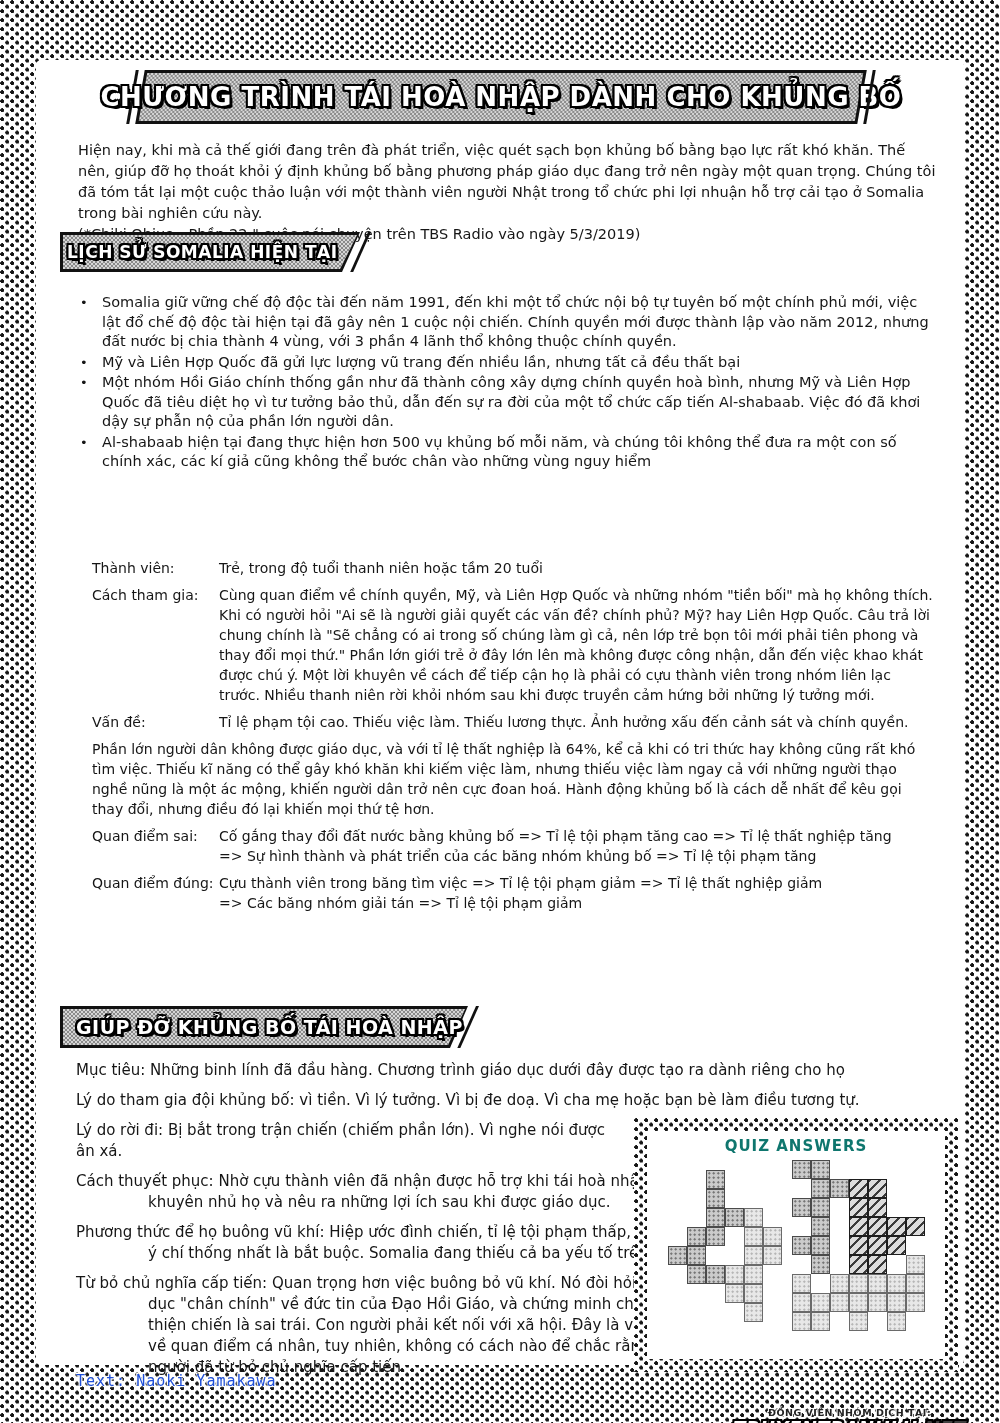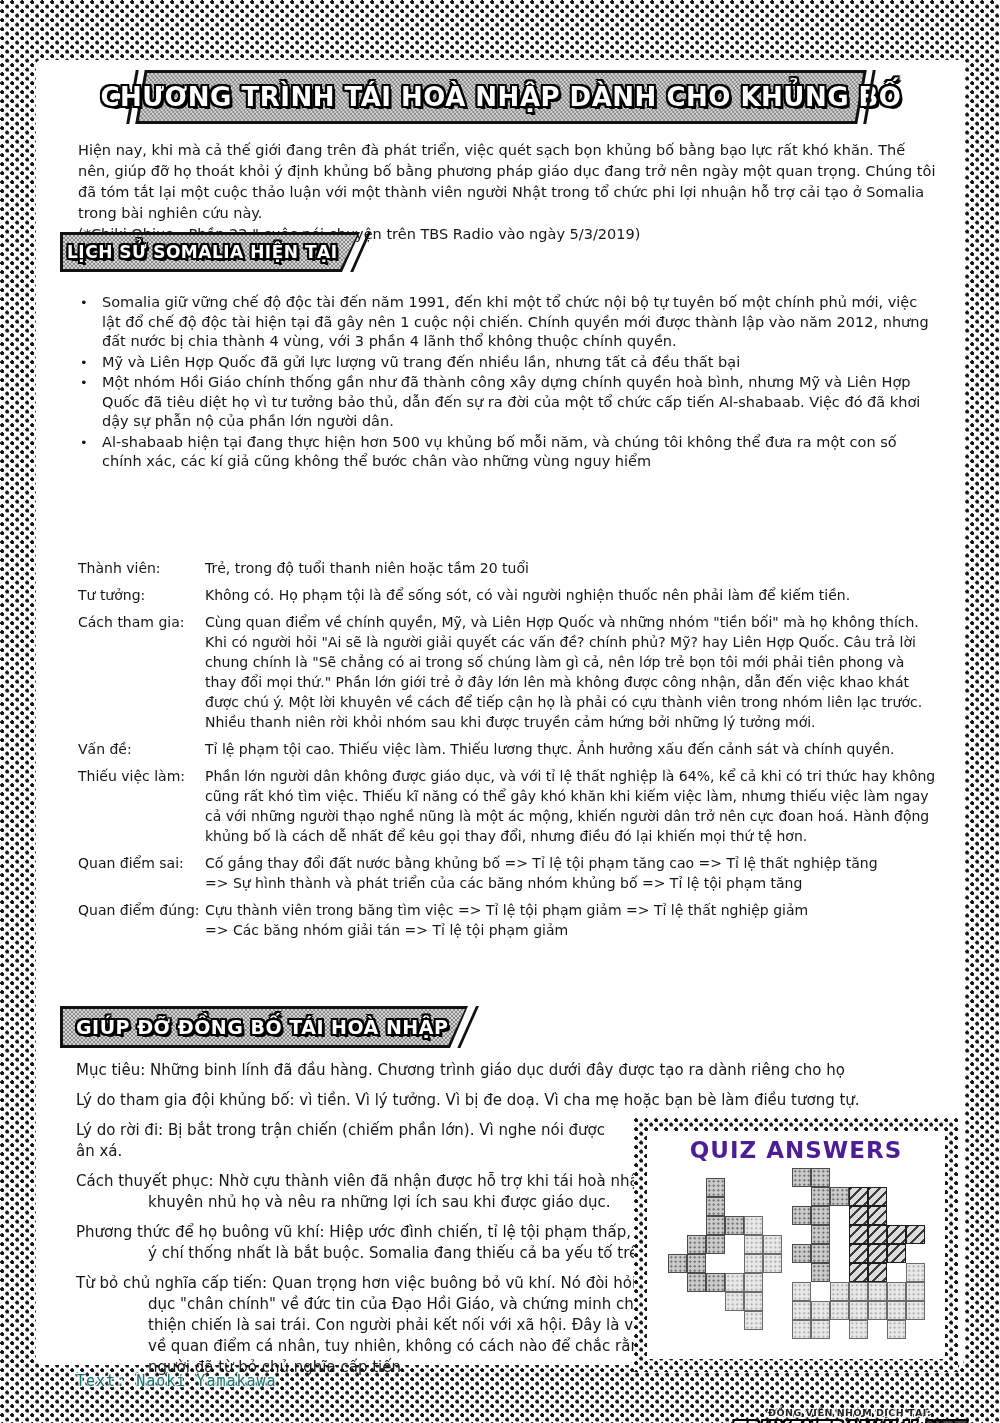--- a/index.html
+++ b/index.html
@@ -67,21 +67,21 @@
     position:absolute;top:0;height:100%;width:3px;background:#111;
     left:calc(100% + 8px);transform:skewX(-24deg);transform-origin:top left;
   }
   
   .intro{position:absolute;left:42px;top:80px;width:858px;font-size:14.5px;line-height:21px;}
   .intro .src{display:block;}
   .bullets{position:absolute;left:44px;top:233px;width:856px;font-size:14.5px;line-height:19.5px;}
   .bullet{display:flex;margin-bottom:1px;}
   .bullet .dot{width:22px;flex:0 0 22px;font-size:13px;}
   .deflist{position:absolute;left:42px;top:498px;width:858px;font-size:14px;line-height:20px;}
-  .defrow{display:flex;margin-bottom:7px;}
+  .defrow{display:flex;margin-bottom:7px;margin-left:14px;}
   .defrow .dlabel{flex:0 0 127px;}
   .defrow .dvalue{flex:1;white-space:pre-line;}
   .blist{position:absolute;left:40px;top:1000px;width:858px;font-size:15px;line-height:21px;}
   .blist .item{margin-bottom:9px;}
   .blist .item.narrow{width:548px;}
   .blist .item.hang{padding-left:72px;text-indent:-72px;}
   
   .quiz{
     position:absolute;left:598px;top:1058px;width:324px;height:254px;box-sizing:border-box;
     padding:13px;
@@ -89,21 +89,21 @@
     background-image:
       radial-gradient(circle at 2.2px 2.2px,#161616 1.75px,transparent 2.15px),
       radial-gradient(circle at 2.2px 2.2px,#161616 1.75px,transparent 2.15px);
     background-size:10px 9px,10px 9px;
     background-position:0 0,5px 4.5px;
   }
   .quiz-inner{
     width:100%;height:100%;background:#fff;box-sizing:border-box;padding:6px 4px;
     display:flex;flex-direction:column;align-items:center;
   }
-  .quiz-title{font-size:23px;font-weight:bold;color:#4c1d95;letter-spacing:1px;}
+  .quiz-title{font-size:15px;font-weight:bold;color:#0f766e;letter-spacing:1px;}
   .shapes{display:flex;gap:10px;align-items:center;justify-content:center;margin-top:5px;}
   .shape{display:grid;}
   .qcell{width:19px;height:19px;box-sizing:border-box;}
   .pat-d{
     background-color:#cbcbcb;
     background-image:radial-gradient(#6e6e6e 30%,transparent 34%);
     background-size:4.5px 4.5px;border:1px solid #4a4a4a;
   }
   .pat-l{
     background-color:#e8e8e8;
@@ -111,21 +111,21 @@
     background-size:4.5px 4.5px;border:1px solid #6a6a6a;
   }
   .pat-s{
     background-image:repeating-linear-gradient(135deg,#3a3a3a 0 2px,#dcdcdc 2px 7px);
     border:1px solid #1d1d1d;
   }
   .pat-empty{background:transparent;border:none;}
   
   .credit{
     position:absolute;left:76px;top:1372px;font-family:"DejaVu Sans Mono",monospace;
-    font-size:15px;color:#0f766e;letter-spacing:1px;
+    font-size:15px;color:#1d4ed8;letter-spacing:1px;
     text-shadow:0 0 3px #fff,0 0 3px #fff,1px 1px 0 #fff,-1px -1px 0 #fff;
   }
   .watermark{position:absolute;right:34px;top:1372px;text-align:center;line-height:1.1;margin-top:36px;}
   .wm-line1{
     font-size:9.5px;font-weight:bold;color:#222;letter-spacing:.5px;
     text-shadow:0 0 2px #fff,1px 1px 0 #fff,-1px -1px 0 #fff;
   }
   .wm-line2{
     font-size:18px;font-weight:bold;font-style:italic;color:#fff;letter-spacing:.5px;
     text-shadow:
@@ -174,52 +174,47 @@
       </div>
     </div>
 
 
   <div class="deflist" id="def-list">
       <div class="defrow">
         <div class="dlabel">Thành viên:</div>
         <div class="dvalue">Trẻ, trong độ tuổi thanh niên hoặc tầm 20 tuổi</div>
       </div>
       <div class="defrow">
-        <div class="dlabel">Tư tưởng:</div>
-        <div class="dvalue">Không có. Họ phạm tội là để sống sót, có vài người nghiện thuốc nên phải làm để kiếm tiền.</div>
-      </div>
-      <div class="defrow">
         <div class="dlabel">Cách tham gia:</div>
         <div class="dvalue">Cùng quan điểm về chính quyền, Mỹ, và Liên Hợp Quốc và những nhóm "tiền bối" mà họ không thích. Khi có người hỏi "Ai sẽ là người giải quyết các vấn đề? chính phủ? Mỹ? hay Liên Hợp Quốc. Câu trả lời chung chính là "Sẽ chẳng có ai trong số chúng làm gì cả, nên lớp trẻ bọn tôi mới phải tiên phong và thay đổi mọi thứ." Phần lớn giới trẻ ở đây lớn lên mà không được công nhận, dẫn đến việc khao khát được chú ý. Một lời khuyên về cách để tiếp cận họ là phải có cựu thành viên trong nhóm liên lạc trước. Nhiều thanh niên rời khỏi nhóm sau khi được truyền cảm hứng bởi những lý tưởng mới.</div>
       </div>
       <div class="defrow">
         <div class="dlabel">Vấn đề:</div>
         <div class="dvalue">Tỉ lệ phạm tội cao. Thiếu việc làm. Thiếu lương thực. Ảnh hưởng xấu đến cảnh sát và chính quyền.</div>
       </div>
       <div class="defrow">
-        <div class="dlabel">Thiếu việc làm:</div>
         <div class="dvalue">Phần lớn người dân không được giáo dục, và với tỉ lệ thất nghiệp là 64%, kể cả khi có tri thức hay không cũng rất khó tìm việc. Thiếu kĩ năng có thể gây khó khăn khi kiếm việc làm, nhưng thiếu việc làm ngay cả với những người thạo nghề nũng là một ác mộng, khiến người dân trở nên cực đoan hoá. Hành động khủng bố là cách dễ nhất để kêu gọi thay đổi, nhưng điều đó lại khiến mọi thứ tệ hơn.</div>
       </div>
       <div class="defrow">
         <div class="dlabel">Quan điểm sai:</div>
         <div class="dvalue">Cố gắng thay đổi đất nước bằng khủng bố =&gt; Tỉ lệ tội phạm tăng cao =&gt; Tỉ lệ thất nghiệp tăng
 =&gt; Sự hình thành và phát triển của các băng nhóm khủng bố =&gt; Tỉ lệ tội phạm tăng</div>
       </div>
       <div class="defrow">
         <div class="dlabel">Quan điểm đúng:</div>
         <div class="dvalue">Cựu thành viên trong băng tìm việc =&gt; Tỉ lệ tội phạm giảm =&gt; Tỉ lệ thất nghiệp giảm
 =&gt; Các băng nhóm giải tán =&gt; Tỉ lệ tội phạm giảm</div>
       </div>
     </div>
 
   <div class="hdr" style="left:24px;top:946px;width:408px;height:42px;">
     <div class="hdr-black"></div>
     <div class="hdr-fill tex"></div>
     <div class="hdr-slash"></div>
-    <div class="hdr-text bubble" style="font-size:19px;">GIÚP ĐỠ ĐỒNG BỐ TÁI HOÀ NHẬP</div>
+    <div class="hdr-text bubble" style="font-size:19px;">GIÚP ĐỠ KHỦNG BỐ TÁI HOÀ NHẬP</div>
   </div>
 
   <div class="blist" id="bottom-list">
       <div class="item">Mục tiêu: Những binh lính đã đầu hàng. Chương trình giáo dục dưới đây được tạo ra dành riêng cho họ</div>
       <div class="item">Lý do tham gia đội khủng bố: vì tiền. Vì lý tưởng. Vì bị đe doạ. Vì cha mẹ hoặc bạn bè làm điều tương tự.</div>
       <div class="item narrow">Lý do rời đi: Bị bắt trong trận chiến (chiếm phần lớn). Vì nghe nói được ân xá.</div>
       <div class="item narrow hang">Cách thuyết phục: Nhờ cựu thành viên đã nhận được hỗ trợ khi tái hoà nhập để khuyên nhủ họ và nêu ra những lợi ích sau khi được giáo dục.</div>
       <div class="item narrow hang">Phương thức để họ buông vũ khí: Hiệp ước đình chiến, tỉ lệ tội phạm thấp, và một ý chí thống nhất là bắt buộc. Somalia đang thiếu cả ba yếu tố trên.</div>
       <div class="item narrow hang">Từ bỏ chủ nghĩa cấp tiến: Quan trọng hơn việc buông bỏ vũ khí. Nó đòi hỏi giáo dục "chân chính" về đức tin của Đạo Hồi Giáo, và chứng minh chủ nghĩa thiện chiến là sai trái. Con người phải kết nối với xã hội. Đây là vấn đề về quan điểm cá nhân, tuy nhiên, không có cách nào để chắc rằng một người đã từ bỏ chủ nghĩa cấp tiến.</div>
     </div>

